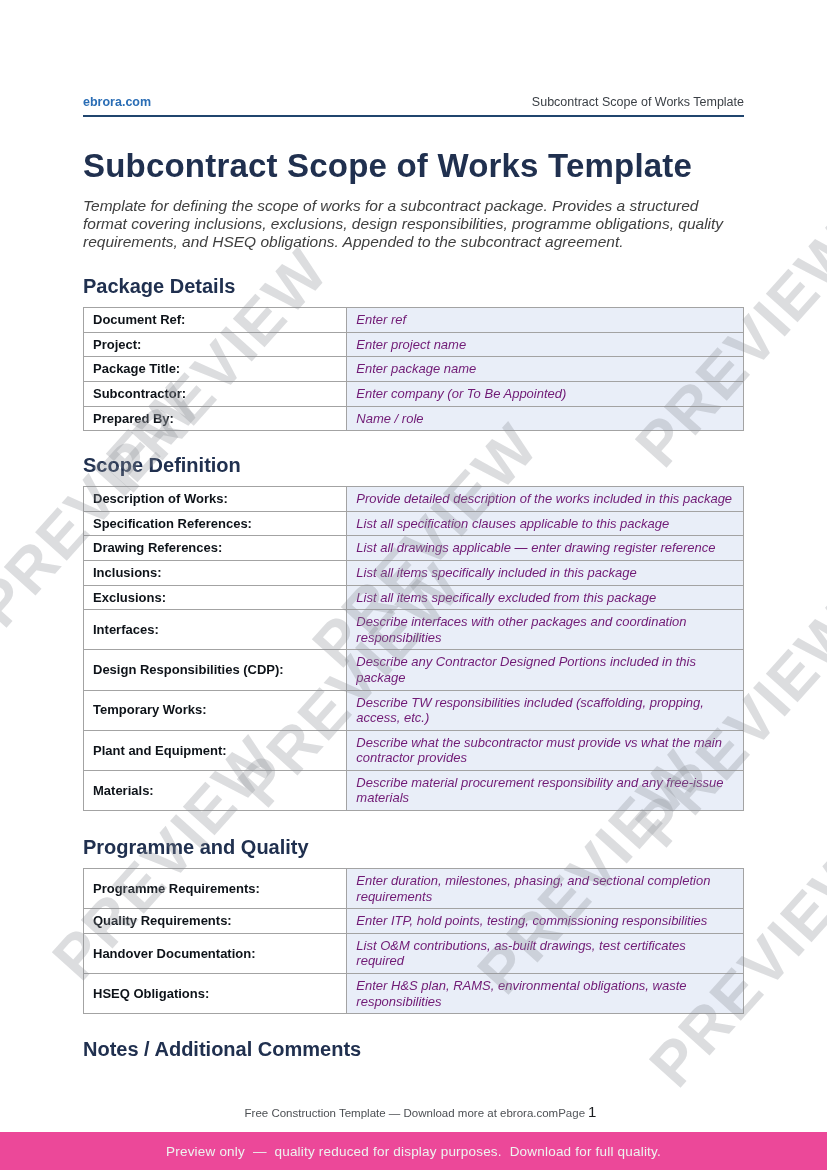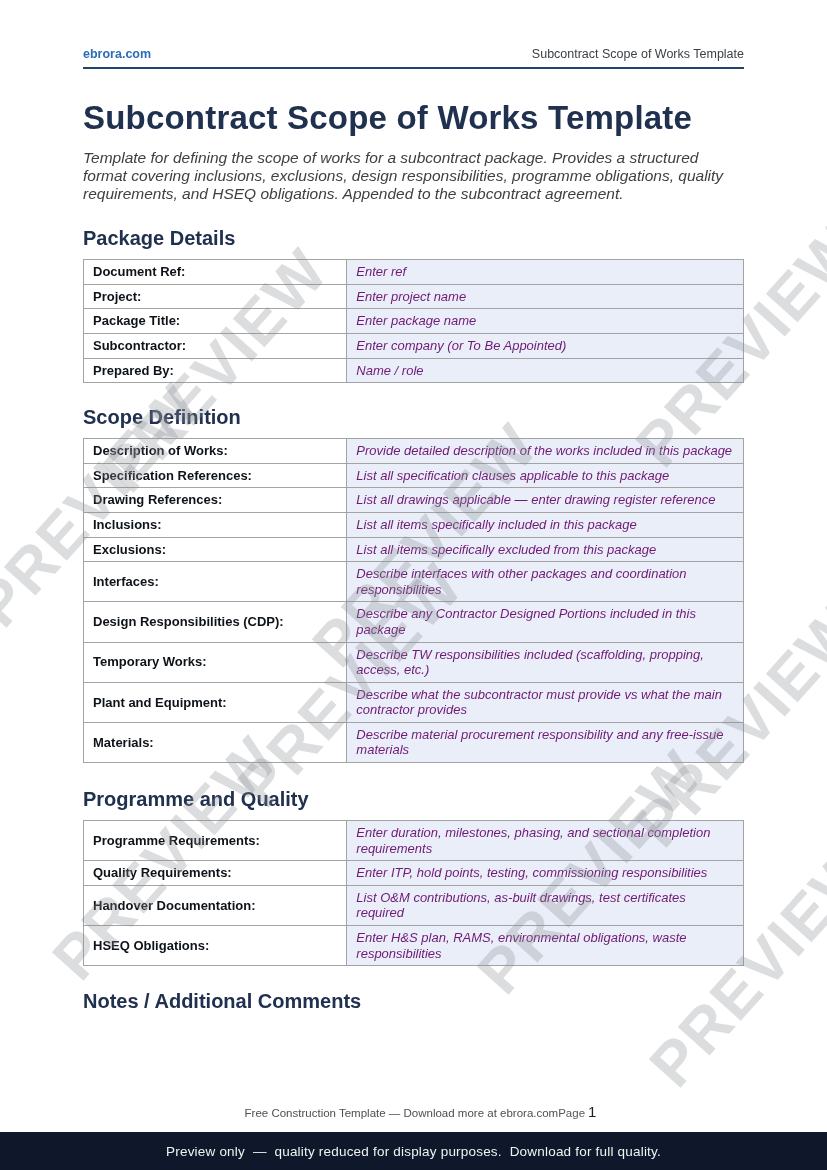--- a/index.html
+++ b/index.html
@@ -12,20 +12,21 @@
     height: 1170px;
     margin: 0 auto;
     background: #ffffff;
     overflow: hidden;
   }
 
   .content {
     position: relative;
     padding: 0 83px;
     z-index: 1;
+    margin-top: 48px;
   }
 
   
   .doc-header {
     display: flex;
     justify-content: space-between;
     align-items: flex-end;
     padding-top: 47px;
     padding-bottom: 6px;
     border-bottom: 2px solid #20456e;
@@ -104,21 +105,21 @@
     z-index: 1;
   }
   .page-indicator { color: #55585c; }
   .page-number { font-size: 15px; color: #1b1d20; margin-left: 3px; }
 
   
   .preview-banner {
     position: absolute;
     left: 0; right: 0; bottom: 0;
     height: 38px;
-    background: #0f172a;
+    background: #ec4899;
     color: #eef4f0;
     display: flex;
     align-items: center;
     justify-content: center;
     font-size: 13.5px;
     letter-spacing: 0.2px;
     white-space: pre;
     z-index: 3;
   }
 

